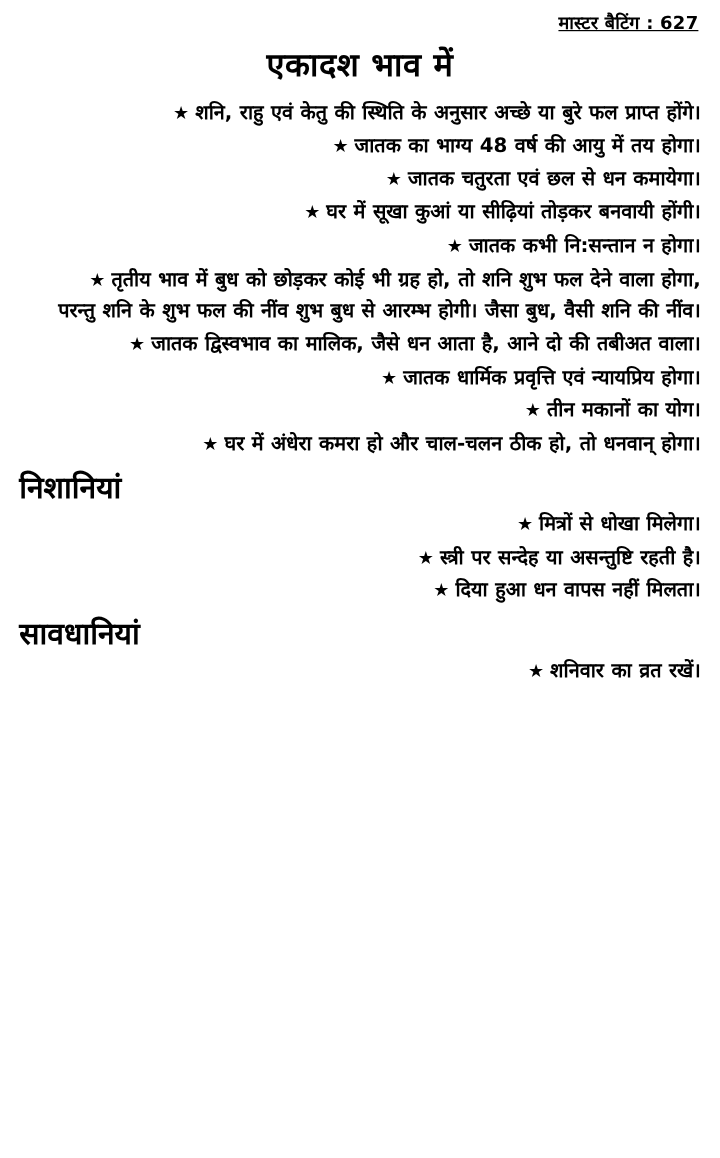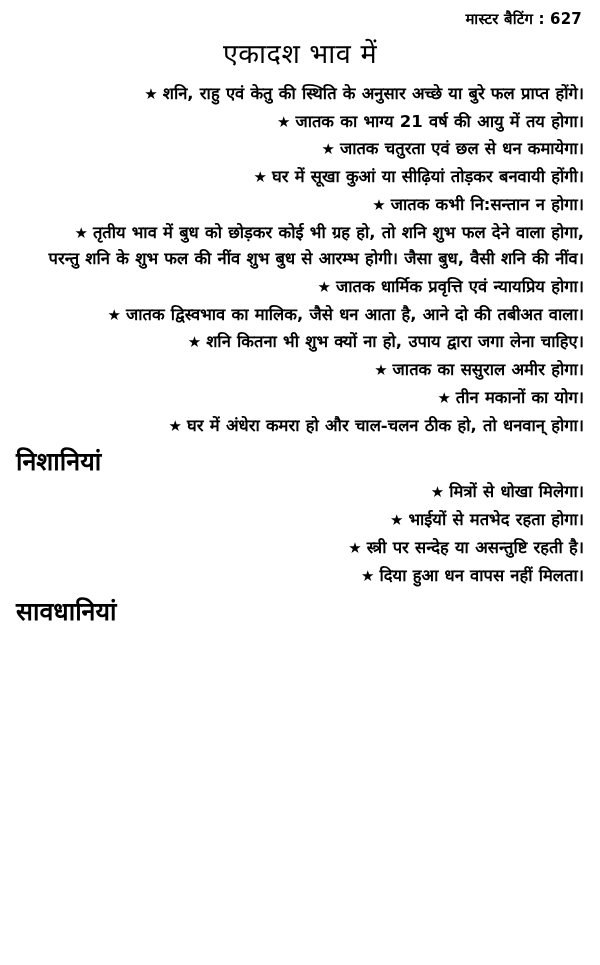--- a/index.html
+++ b/index.html
@@ -21,25 +21,26 @@
     padding: 0;
     box-sizing: border-box;
   }
   .header {
     text-align: right;
     font-family: "DejaVu Sans", "Liberation Sans", sans-serif;
     font-weight: bold;
     font-size: 15px;
     padding: 8px 18px 0 0;
     letter-spacing: 0.2px;
+    text-decoration: underline;
   }
   .title {
     text-align: center;
     font-family: "DejaVu Sans", "Liberation Sans", sans-serif;
-    font-weight: normal;
+    font-weight: bold;
     font-size: 27px;
     margin: 6px 0 10px 0;
     letter-spacing: 0.5px;
   }
   .content {
     padding: 0 16px 0 16px;
   }
   .bullet-item {
     font-family: "DejaVu Sans", "Liberation Sans", sans-serif;
     font-size: 16.5px;
@@ -66,32 +67,30 @@
 <body>
 
 <div class="page">
 
   <div class="header">मास्टर बैटिंग : 627</div>
 
   <div class="title">एकादश भाव में</div>
 
   <div class="content">
       <p class="bullet-item"><span class="star">★</span><span>शनि, राहु एवं केतु की स्थिति के अनुसार अच्छे या बुरे फल प्राप्त होंगे।</span></p>
-      <p class="bullet-item"><span class="star">★</span><span>जातक का भाग्य 21 वर्ष की आयु में तय होगा।</span></p>
+      <p class="bullet-item"><span class="star">★</span><span>जातक का भाग्य 48 वर्ष की आयु में तय होगा।</span></p>
       <p class="bullet-item"><span class="star">★</span><span>जातक चतुरता एवं छल से धन कमायेगा।</span></p>
       <p class="bullet-item"><span class="star">★</span><span>घर में सूखा कुआं या सीढ़ियां तोड़कर बनवायी होंगी।</span></p>
       <p class="bullet-item"><span class="star">★</span><span>जातक कभी नि:सन्तान न होगा।</span></p>
       <p class="bullet-item"><span class="star">★</span><span>तृतीय भाव में बुध को छोड़कर कोई भी ग्रह हो, तो शनि शुभ फल देने वाला होगा, परन्तु शनि के शुभ फल की नींव शुभ बुध से आरम्भ होगी। जैसा बुध, वैसी शनि की नींव।</span></p>
+      <p class="bullet-item"><span class="star">★</span><span>जातक द्विस्वभाव का मालिक, जैसे धन आता है, आने दो की तबीअत वाला।</span></p>
       <p class="bullet-item"><span class="star">★</span><span>जातक धार्मिक प्रवृत्ति एवं न्यायप्रिय होगा।</span></p>
-      <p class="bullet-item"><span class="star">★</span><span>जातक द्विस्वभाव का मालिक, जैसे धन आता है, आने दो की तबीअत वाला।</span></p>
-      <p class="bullet-item"><span class="star">★</span><span>शनि कितना भी शुभ क्यों ना हो, उपाय द्वारा जगा लेना चाहिए।</span></p>
-      <p class="bullet-item"><span class="star">★</span><span>जातक का ससुराल अमीर होगा।</span></p>
       <p class="bullet-item"><span class="star">★</span><span>तीन मकानों का योग।</span></p>
       <p class="bullet-item"><span class="star">★</span><span>घर में अंधेरा कमरा हो और चाल-चलन ठीक हो, तो धनवान् होगा।</span></p>
       <div class="section-head">निशानियां</div>
       <p class="bullet-item"><span class="star">★</span><span>मित्रों से धोखा मिलेगा।</span></p>
-      <p class="bullet-item"><span class="star">★</span><span>भाईयों से मतभेद रहता होगा।</span></p>
       <p class="bullet-item"><span class="star">★</span><span>स्त्री पर सन्देह या असन्तुष्टि रहती है।</span></p>
       <p class="bullet-item"><span class="star">★</span><span>दिया हुआ धन वापस नहीं मिलता।</span></p>
       <div class="section-head">सावधानियां</div>
+      <p class="bullet-item"><span class="star">★</span><span>शनिवार का व्रत रखें।</span></p>
     </div>
 
 </div>
 
 </body></html>

